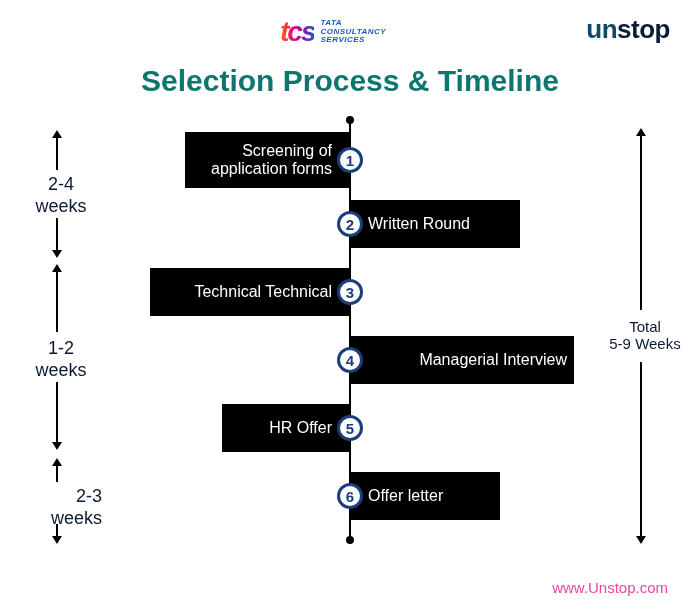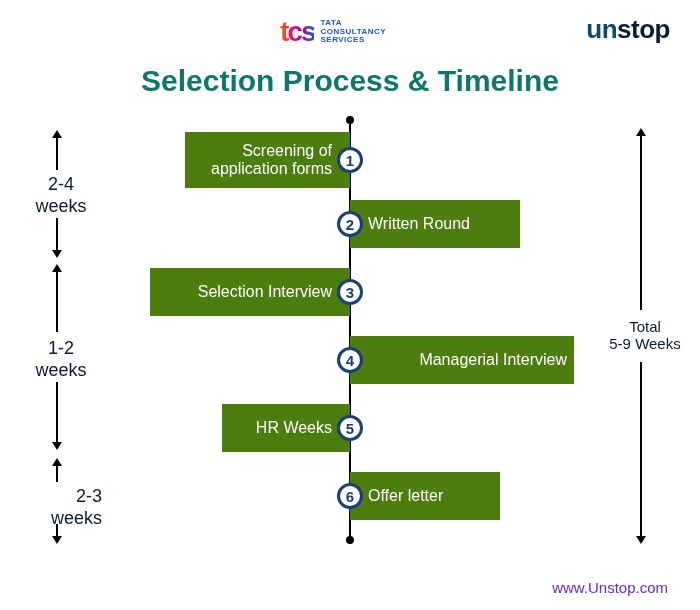--- a/index.html
+++ b/index.html
@@ -9,21 +9,21 @@
     background: #fff;
     position: relative;
     overflow: hidden;
   }
   
   .header {
     position: relative; height: 60px; width: 100%;
   }
   .tcs-logo {
     position: absolute; left: 280px; top: 16px;
-    display: flex; align-items: center; gap: 6px;
+    display: flex; align-items: center; gap: 6px; font-style: italic;
   }
   .tcs-word {
     font-size: 28px; font-weight: 700; letter-spacing: -2px;
     background: linear-gradient(90deg,#ff6a00 0%,#ee0979 35%,#b500a3 60%,#1d57c6 100%);
     -webkit-background-clip: text; background-clip: text; color: transparent;
   }
   .tcs-sub {
     font-size: 8px; color: #1d57c6; line-height: 1.1; font-weight: 700; letter-spacing: 0.5px;
   }
   .unstop-logo {
@@ -44,21 +44,21 @@
   .center-line {
     position: absolute; left: 349px; top: 10px; width: 2px; height: 420px; background: #000;
   }
   .center-line::before, .center-line::after {
     content:""; position:absolute; left:-3px; width:8px; height:8px; border-radius:50%; background:#000;
   }
   .center-line::before { top:-4px; }
   .center-line::after { bottom:-4px; }
   .step-box {
     position: absolute; height: 48px;
-    background: #4d7c0f; color: #fff; display:flex; align-items:center;
+    background: #000000; color: #fff; display:flex; align-items:center;
     font-size: 16px; line-height:1.15; font-weight:500;
   }
   .step-box.left { justify-content:flex-end; text-align:right; padding-right:18px; padding-left:12px; }
   .step-box.right { justify-content:flex-start; text-align:left; padding-left:18px; padding-right:7px; }
   .step-box.tall { height:56px; }
   .marker {
     position:absolute; width:26px; height:26px; border-radius:50%;
     background:#fff; border:3px solid #1c3f7c; color:#1c3f7c;
     font-weight:700; font-size:15px; display:flex; align-items:center; justify-content:center;
     left: 337px;
@@ -80,21 +80,21 @@
   .darrow.down::after { bottom:-6px; border-top:8px solid #000; }
   
   .total {
     position:absolute; left:600px; top:18px; width:90px; text-align:center;
     color:#0b1a36; font-size:15px;
   }
   .total .darrow { left:40px; }
   .total .dlabel { top:190px; width:100%; }
   
   .footer-url {
-    position:absolute; bottom:14px; right:32px; font-size:15px; color:#6d28d9;
+    position:absolute; bottom:14px; right:32px; font-size:15px; color:#ec4899;
   }
 </style>
 </head>
 <body>
 
 <div class="header">
   <div class="tcs-logo">
     <span class="tcs-word">tcs</span>
     <span class="tcs-sub">
       <span>TATA</span><br>
@@ -121,35 +121,35 @@
     </div>
 
   <div class="step-box right" style="top:90px; left:350px; width:170px;">
     <span>Written Round</span>
   </div>
   <div class="marker" style="top:101px;">
       <span>2</span>
     </div>
 
   <div class="step-box left" style="top:158px; left:150px; width:200px;">
-    <span>Selection Interview</span>
+    <span>Technical Technical</span>
   </div>
   <div class="marker" style="top:169px;">
       <span>3</span>
     </div>
 
   <div class="step-box right" style="top:226px; left:350px; width:224px;justify-content:flex-end;">
     <span>Managerial Interview</span>
   </div>
   <div class="marker" style="top:237px;">
       <span>4</span>
     </div>
 
   <div class="step-box left" style="top:294px; left:222px; width:128px;">
-    <span>HR Weeks</span>
+    <span>HR Offer</span>
   </div>
   <div class="marker" style="top:305px;">
       <span>5</span>
     </div>
 
   <div class="step-box right" style="top:362px; left:350px; width:150px;">
     <span>Offer letter</span>
   </div>
   <div class="marker" style="top:373px;">
       <span>6</span>

